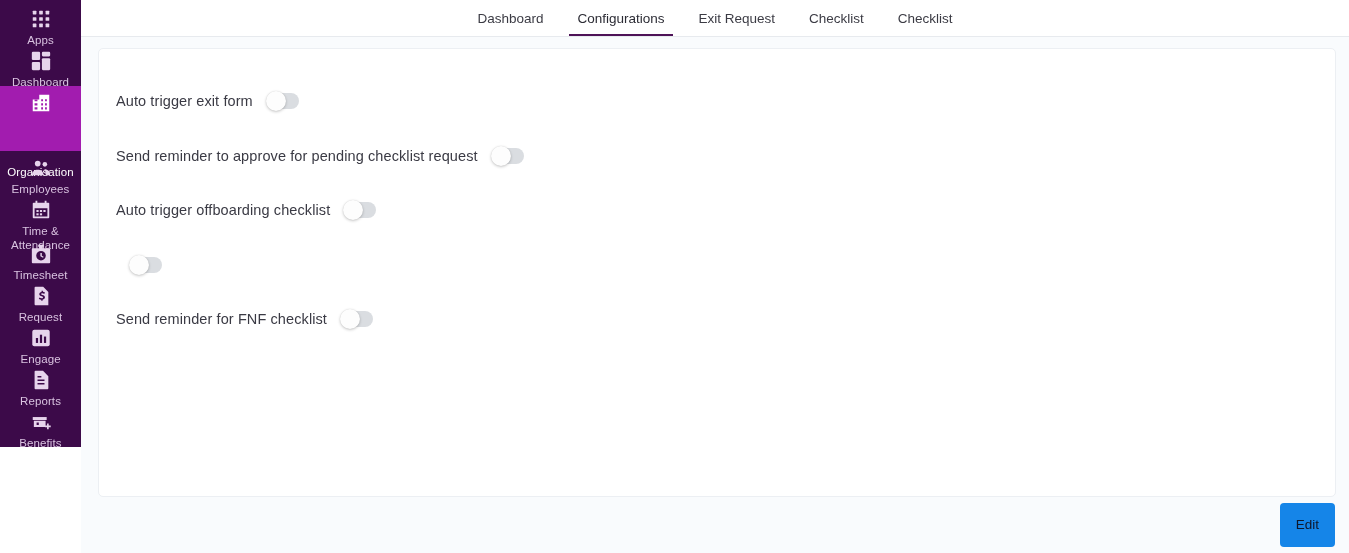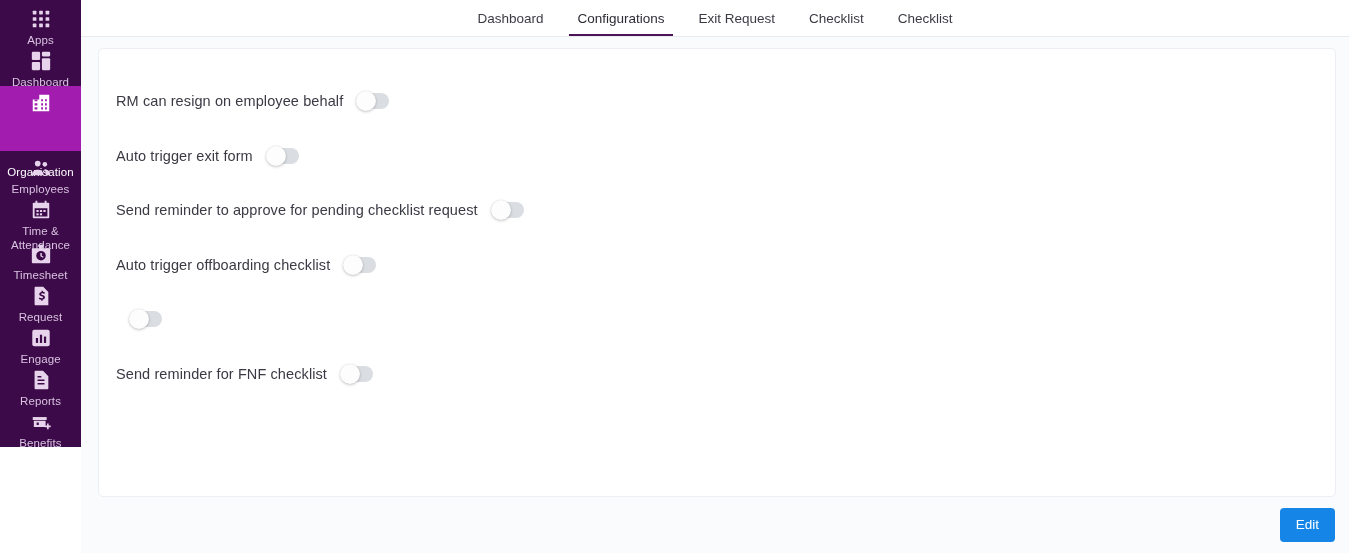--- a/index.html
+++ b/index.html
@@ -157,27 +157,27 @@
   
   #footer {
     flex: 1 1 auto;
     display: flex;
     align-items: center;
     justify-content: flex-end;
     padding-right: 1px;
   }
   #edit-button {
     background: #1585e8;
-    color: #ffffff;
+    color: #0f172a;
     border: none;
     border-radius: 4px;
     font-family: "Liberation Sans", sans-serif;
     font-size: 13.5px;
     padding: 0 16px;
-    height: 34px;
+    height: 44px;
     line-height: 28px;
     cursor: pointer;
   }
 </style>
 </head>
 <body>
 
 <div id="app">
 
   <nav id="sidebar" style="background: rgb(60, 10, 73);">
@@ -276,26 +276,20 @@
           <div class="tab active">Configurations</div>
           <div class="tab">Exit Request</div>
           <div class="tab">Checklist</div>
           <div class="tab">Checklist</div>
         </div>
     </div>
 
     <div id="content">
       <div id="card">
           <div class="setting-row">
-            <span class="setting-label">RM can resign on employee behalf</span>
-            <div class="switch">
-              <span class="knob"></span>
-            </div>
-          </div>
-          <div class="setting-row">
             <span class="setting-label">Auto trigger exit form</span>
             <div class="switch">
               <span class="knob"></span>
             </div>
           </div>
           <div class="setting-row">
             <span class="setting-label">Send reminder to approve for pending checklist request</span>
             <div class="switch">
               <span class="knob"></span>
             </div>

